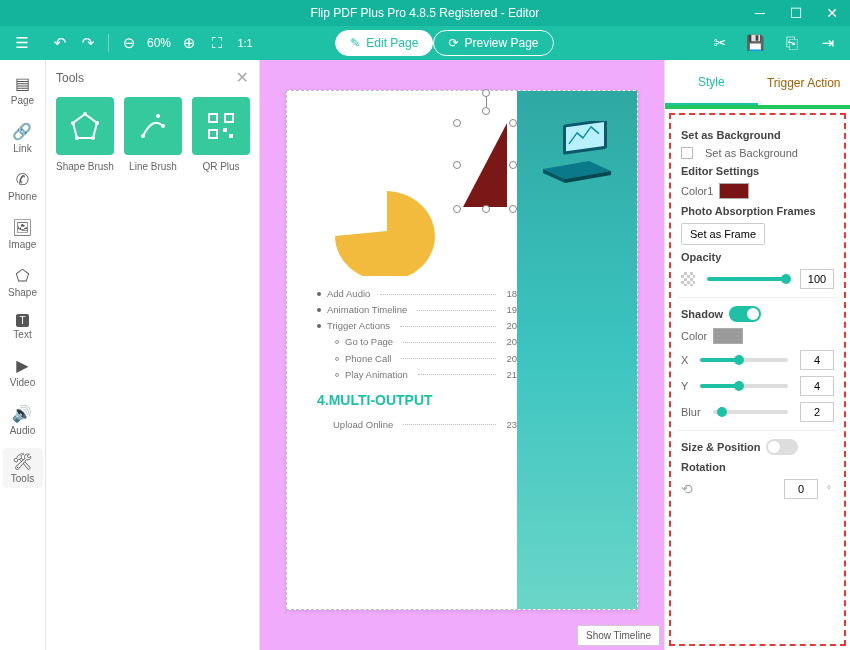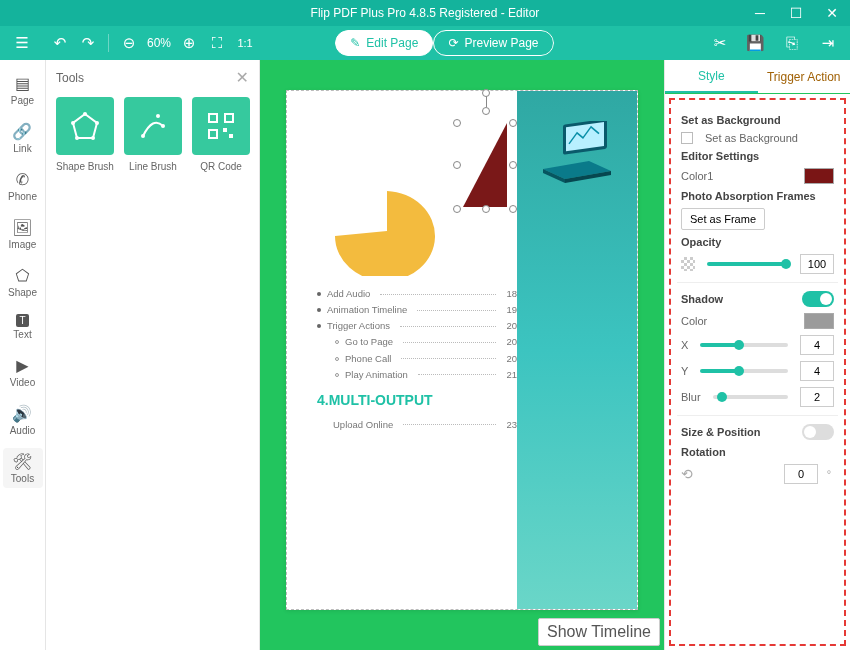--- a/index.html
+++ b/index.html
@@ -21,46 +21,46 @@
   .mainarea { display: flex; height: 590px; }
   .leftnav { width: 46px; background: #fff; border-right: 1px solid #e5e5e5; display: flex; flex-direction: column; align-items: center; padding-top: 10px; gap: 8px; }
   .navitem { width: 40px; display: flex; flex-direction: column; align-items: center; font-size: 10px; color: #666; gap: 2px; cursor: pointer; padding:4px 0;}
   .navitem .ico { font-size: 16px; color: #555; }
   .toolpanel { width: 214px; background: #fff; border-right: 1px solid #e5e5e5; padding: 8px 10px; }
   .toolpanel-head { display: flex; justify-content: space-between; align-items: center; font-size: 12px; color: #666; margin-bottom: 10px; }
   .toolpanel-head .x { cursor:pointer; color:#aaa; font-size:16px;}
   .tooltiles { display: flex; gap: 10px; }
   .tile { width: 58px; display: flex; flex-direction: column; align-items: center; gap: 6px; font-size: 10px; color: #666; }
   .tilebox { width: 58px; height: 58px; background: #36c99e; border-radius: 4px; display: flex; align-items: center; justify-content: center; cursor: pointer; }
-  .canvaswrap { flex: 1; background: #22c55e; position: relative; display:flex; justify-content:center; padding-top:30px;}
+  .canvaswrap { flex: 1; background: #f0abfc; position: relative; display:flex; justify-content:center; padding-top:30px;}
   .page { width: 352px; height: 520px; background: #fff; border: 1px dashed #bbb; position: relative; box-shadow: 0 1px 4px rgba(0,0,0,.1); }
   .gradstrip { position: absolute; right: 0; top: 0; width: 120px; height: 100%; background: linear-gradient(180deg,#2fa8a3 0%, #3cc4c0 50%, #6ad6c8 100%); }
   .laptop { position:absolute; right:14px; top:30px; width:90px; height:70px;}
   .pieshape { position:absolute; left:40px; top:90px; width:110px; height:95px; }
   .triwrap { position:absolute; left:168px; top:20px; width:62px; height:100px;}
   .triangle { width:0;height:0;border-left:0 solid transparent;border-right:44px solid transparent;border-bottom:84px solid #7a1818; position:absolute; left:8px; top:12px; transform:scaleX(-1);}
   .handle{position:absolute;width:8px;height:8px;background:#fff;border:1px solid #888;border-radius:50%;}
   .toc { position:absolute; left:30px; top:195px; width:200px; font-size:9.5px; color:#777; line-height:1.7;}
   .toc-row{display:flex;align-items:center;gap:6px;}
   .toc-row .dot{width:4px;height:4px;border-radius:50%;}
   .toc-row .filled{background:#666;}
   .toc-row .hollow{border:1px solid #999;width:4px;height:4px;}
   .toc-row .txt{flex:0 0 auto;}
   .toc-row .dots{flex:1;border-bottom:1px dotted #bbb; margin:0 4px;}
   .toc-row .pg{}
   .toc-row.sub{padding-left:18px;}
   .toc-title{color:#1fc1a6;font-weight:bold;font-size:14px;margin:6px 0 4px;}
-  .showtl{position:absolute;right:4px;bottom:4px;background:#fff;border:1px solid #ccc;padding:4px 8px;font-size:16px;cursor:pointer;border-radius:2px;}
+  .showtl{position:absolute;right:4px;bottom:4px;background:#fff;border:1px solid #ccc;padding:4px 8px;font-size:10px;cursor:pointer;border-radius:2px;}
   .rightpanel { width: 186px; background: #fff; border-left: 1px solid #e5e5e5; display:flex;flex-direction:column;}
-  .tabs{display:flex;height:34px;border-bottom:1px solid #22c55e;}
+  .tabs{display:flex;height:49px;border-bottom:4px solid #22c55e;}
   .tab{flex:1;display:flex;align-items:center;justify-content:center;font-size:12px;color:#a16207;cursor:pointer;}
   .tab.active{color:#1fc1a6;border-bottom:2px solid #1fc1a6;}
   .propbody{flex:1;padding:8px 10px;border:2px dashed #e53935;border-top:2px dashed #e53935;margin:4px;overflow-y:auto;font-size:11px;color:#555;}
   .sect-title{font-weight:600;margin:6px 0;font-size:11px;color:#444;}
-  .row{display:flex;align-items:center;justify-content:space-between;margin:6px 0;gap:6px;}
+  .row{display:flex;align-items:center;justify-content:flex-start;margin:6px 0;gap:6px;}
   .row label{font-size:11px;color:#666;}
   .checkbox{width:12px;height:12px;border:1px solid #bbb;background:#fff;display:inline-block;margin-right:6px;}
   .colorsw{width:30px;height:16px;background:#7a1515;border:1px solid #aaa;cursor:pointer;}
   .colorsw.gray{background:#9b9b9b;}
   .btnsm{border:1px solid #ccc;background:#fff;padding:4px 8px;font-size:11px;cursor:pointer;border-radius:2px;}
   .slider{flex:1;height:4px;background:#1fc1a6;border-radius:2px;position:relative;margin:0 6px;}
   .slider.gray{background:#ddd;}
   .slider .knob{position:absolute;width:10px;height:10px;background:#1fc1a6;border-radius:50%;top:-3px;}
   .numbox{width:34px;height:20px;border:1px solid #ccc;text-align:center;font-size:11px;}
   .toggle{width:32px;height:16px;border-radius:10px;position:relative;cursor:pointer;}
@@ -189,21 +189,21 @@
       <div class="tile">
         <div class="tilebox">
             <svg width="28" height="28">
               <rect x="2" y="2" width="8" height="8" fill="none" stroke="#fff" stroke-width="2"></rect>
               <rect x="18" y="2" width="8" height="8" fill="none" stroke="#fff" stroke-width="2"></rect>
               <rect x="2" y="18" width="8" height="8" fill="none" stroke="#fff" stroke-width="2"></rect>
               <rect x="16" y="16" width="4" height="4" fill="#fff"></rect>
               <rect x="22" y="22" width="4" height="4" fill="#fff"></rect>
             </svg>
           </div>
-        <span>QR Code</span>
+        <span>QR Plus</span>
       </div>
     </div>
   </div>
 
   <div class="canvaswrap">
     <div class="page">
       <div class="gradstrip"></div>
       <div class="laptop">
         <svg width="90" height="70" viewBox="0 0 90 70">
             <g transform="skewY(-8)">

